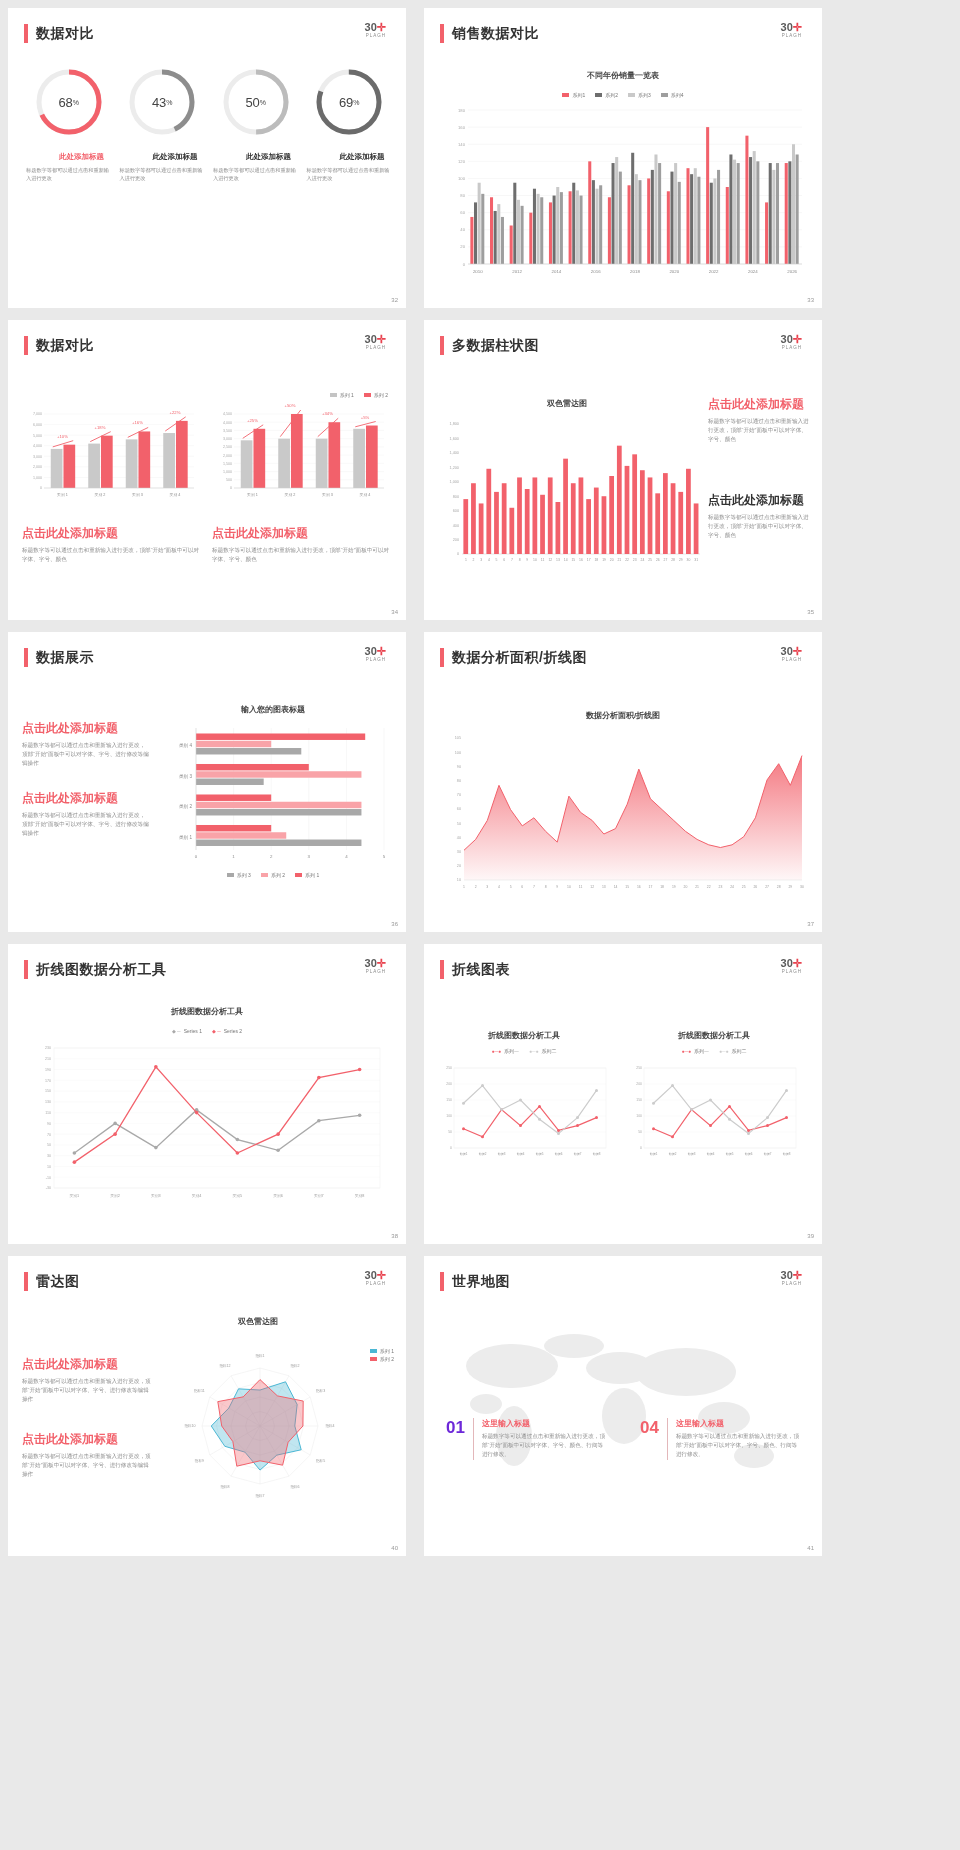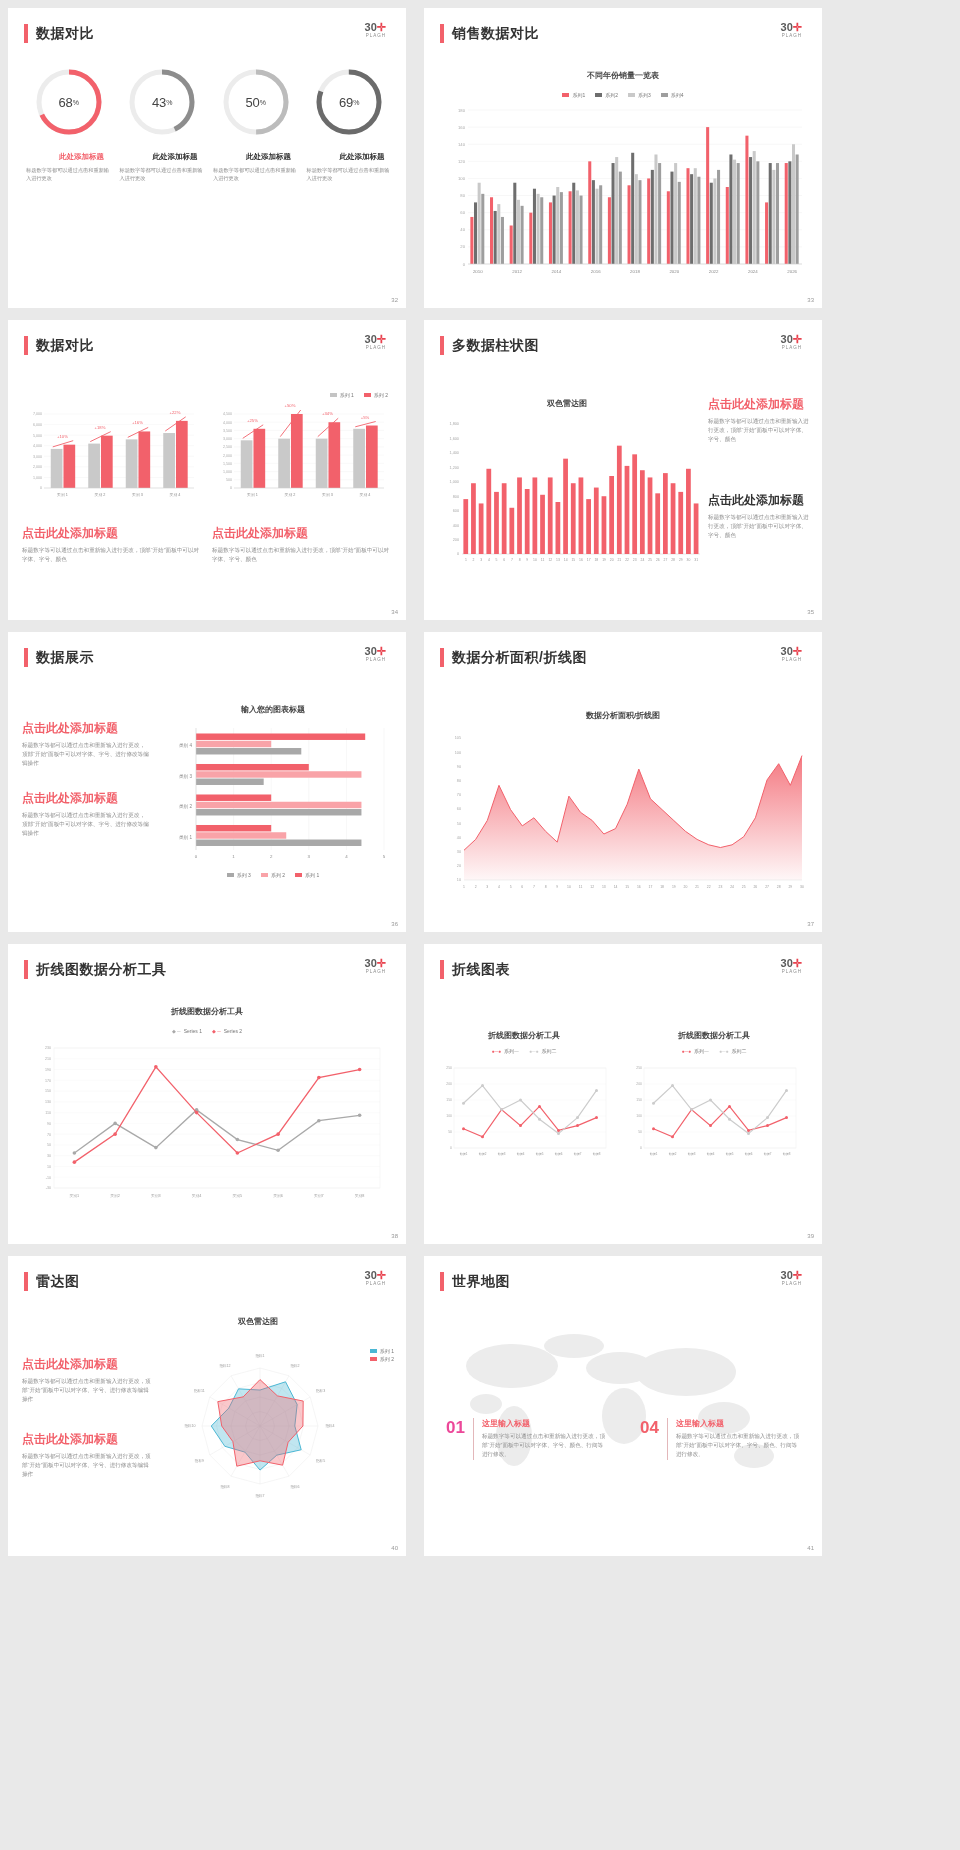--- a/index.html
+++ b/index.html
@@ -889,21 +889,21 @@
         <ellipse cx="90" cy="130" rx="18" ry="30"></ellipse>
         <ellipse cx="196" cy="62" rx="34" ry="16"></ellipse>
         <ellipse cx="200" cy="110" rx="22" ry="28"></ellipse>
         <ellipse cx="262" cy="66" rx="50" ry="24"></ellipse>
         <ellipse cx="300" cy="112" rx="26" ry="16"></ellipse>
         <ellipse cx="330" cy="150" rx="20" ry="12"></ellipse>
         <ellipse cx="150" cy="40" rx="30" ry="12"></ellipse>
       </g>
     </svg>
     <div style="position:absolute;top:162px;left:22px;width:160px;display:flex;gap:8px">
-      <div style="font-size:17px;color:#ec4899;font-weight:bold">01</div>
+      <div style="font-size:17px;color:#6d28d9;font-weight:bold">01</div>
       <div style="border-left:1px solid #e3b7ba;padding-left:8px">
         <div style="font-size:8px;color:#f2616b;font-weight:bold;margin-bottom:3px">这里输入标题</div>
         <div class="cap-body">标题数字等可以通过点击和重新输入进行更改，顶部“开始”面板中可以对字体、字号、颜色、行间等进行修改。</div>
       </div>
     </div>
     <div style="position:absolute;top:162px;left:216px;width:160px;display:flex;gap:8px">
       <div style="font-size:17px;color:#f2616b;font-weight:bold">04</div>
       <div style="border-left:1px solid #e3b7ba;padding-left:8px">
         <div style="font-size:8px;color:#f2616b;font-weight:bold;margin-bottom:3px">这里输入标题</div>
         <div class="cap-body">标题数字等可以通过点击和重新输入进行更改，顶部“开始”面板中可以对字体、字号、颜色、行间等进行修改。</div>

